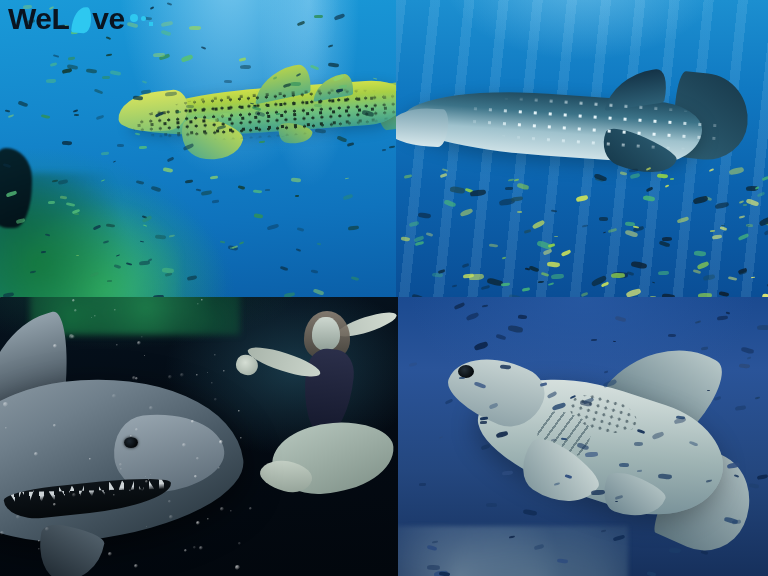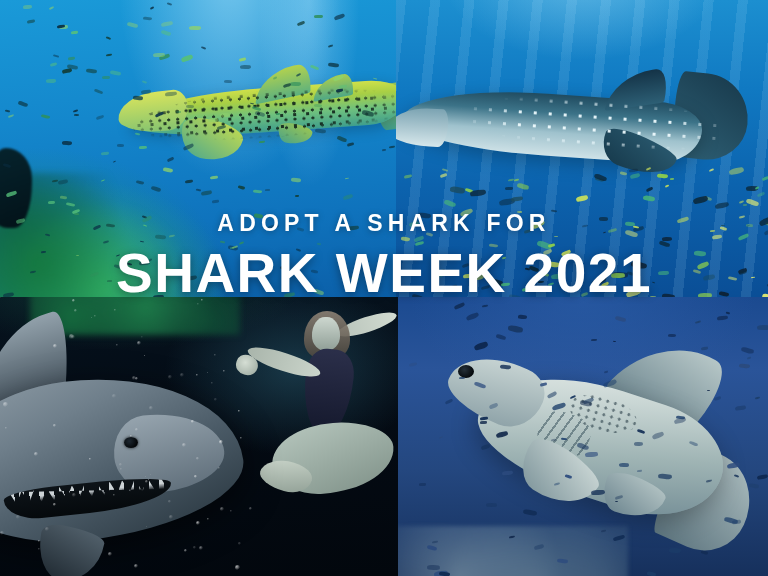--- a/index.html
+++ b/index.html
@@ -891,20 +891,27 @@
           <span class="fish" style="width: 5.6px; height: 2.1px; left: 84px; top: 8px; background: rgb(15, 42, 82); opacity: 0.76; transform: rotate(-5deg);"></span>
           <span class="fish" style="width: 12.5px; height: 4.7px; left: 187px; top: 155px; background: rgb(43, 74, 125); opacity: 0.61; transform: rotate(0deg);"></span>
           <span class="fish" style="width: 11.3px; height: 4.3px; left: 41px; top: 275px; background: rgb(15, 42, 82); opacity: 0.94; transform: rotate(9deg);"></span>
           <span class="fish" style="width: 6.4px; height: 2.4px; left: 111px; top: 239px; background: rgb(11, 34, 70); opacity: 0.8; transform: rotate(-8deg);"></span>
           <span class="fish" style="width: 13.3px; height: 5px; left: 343px; top: 51px; background: rgb(15, 42, 82); opacity: 0.52; transform: rotate(19deg);"></span>
         </div>
     </div>
   </div>
 
   <div class="logo">
+    <div class="logo-row1">
+      <span>We</span>
+      <span>L</span>
+      <span class="logo-fin"></span>
+      <span>ve</span>
+      <span class="logo-dots">
+        <span class="dot-lg"></span>
+        <span class="dot-sm"></span>
+        <span class="dot-sq"></span>
+      </span>
+    </div>
   </div>
 
-  <div class="headline">
-    <div class="kicker">ADOPT A SHARK FOR</div>
-    <div class="title">SHARK WEEK 2021</div>
-  </div>
 
 </div>
 
 </body></html>

